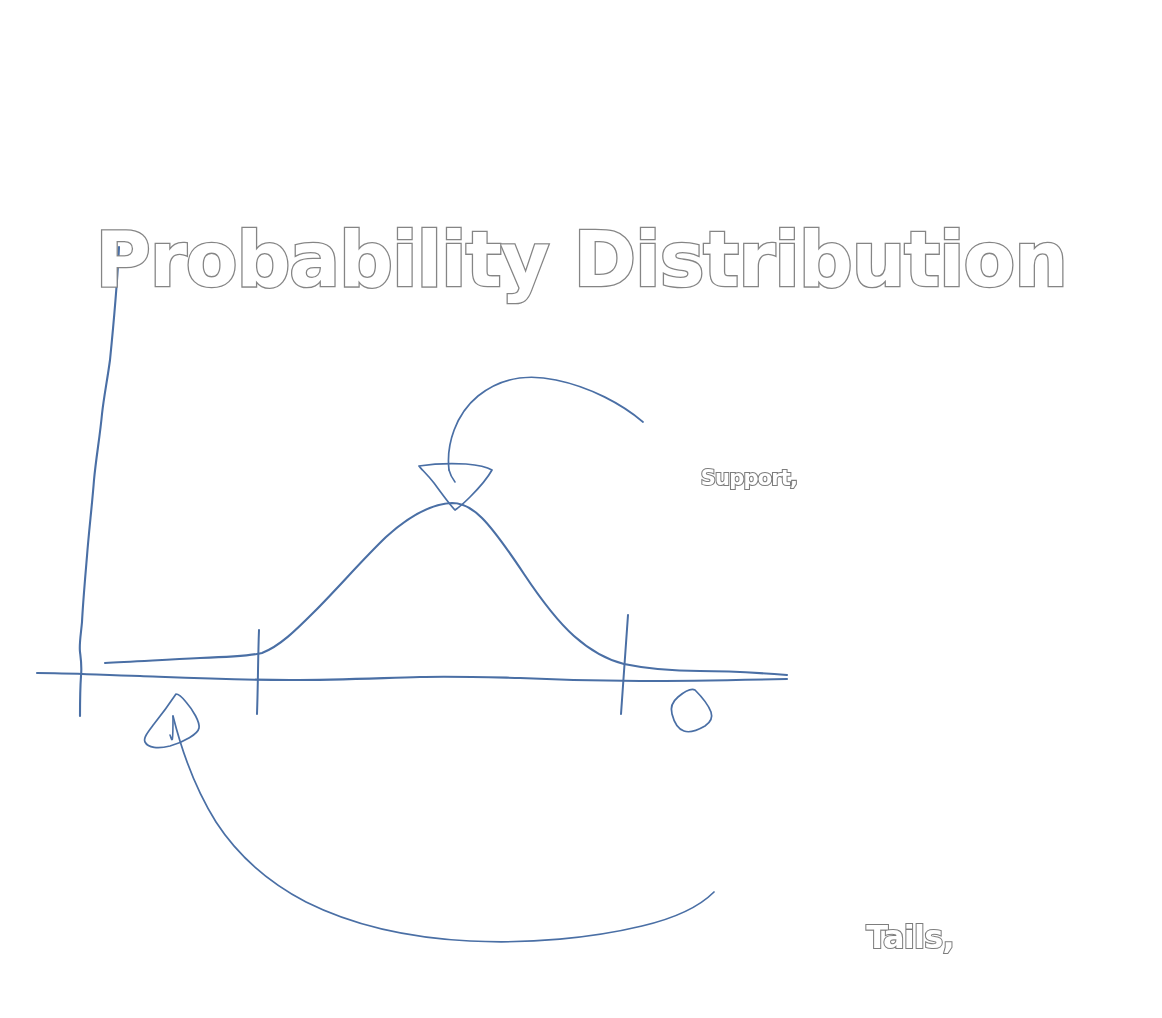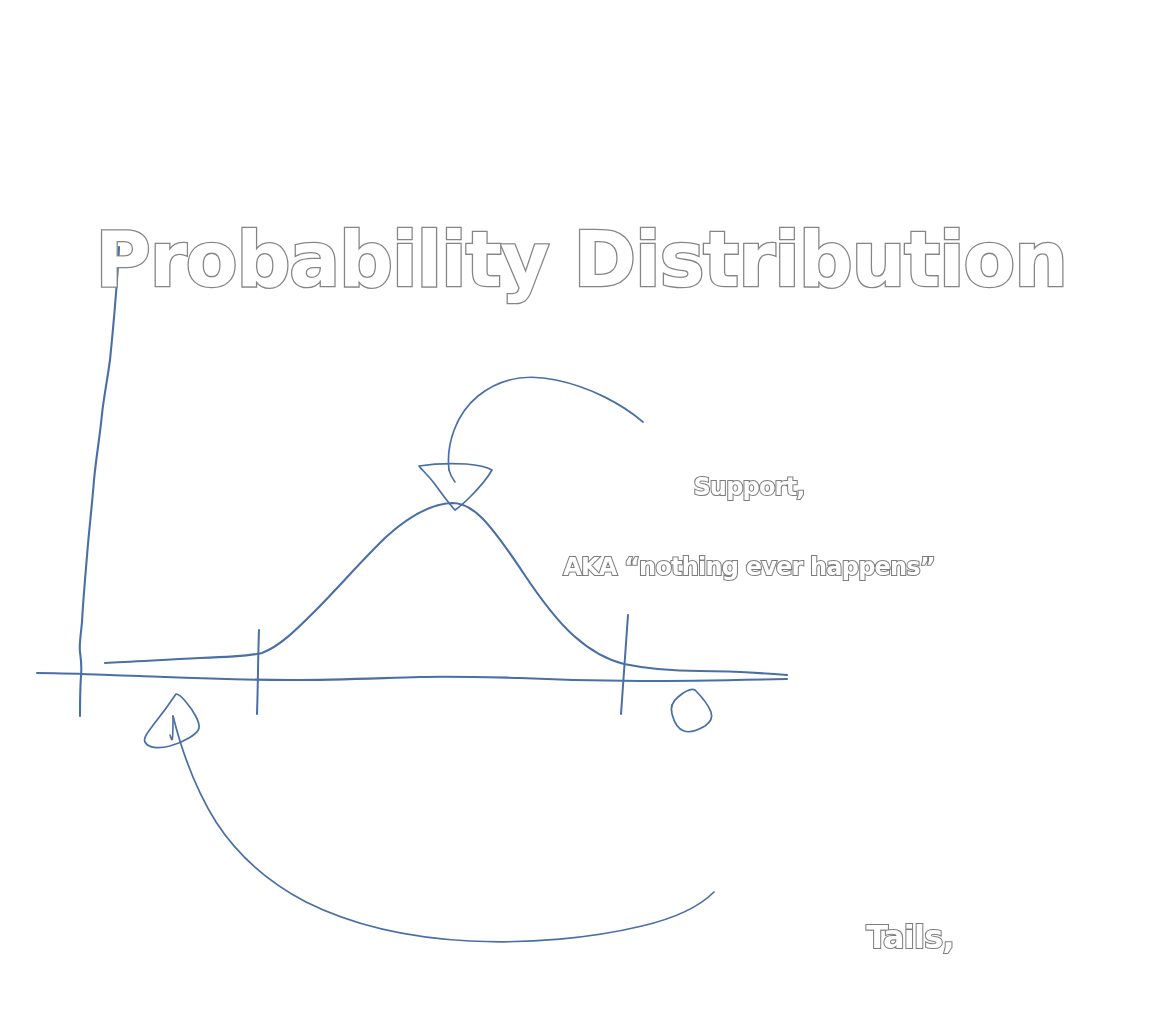--- a/index.html
+++ b/index.html
@@ -48,21 +48,21 @@
     letter-spacing: -1.5px;
     line-height: 1.04;
     -webkit-text-stroke: 2.6px #858585;
   }
 
   #support-annotation {
     left: 469px;
     top: 420px;
     width: 560px;
     text-align: center;
-    font-size: 24px;
+    font-size: 21px;
     letter-spacing: -0.8px;
     line-height: 1.12;
     -webkit-text-stroke: 2.1px #7d7d7d;
   }
 
   #tails-annotation {
     left: 700px;
     top: 848px;
     width: 420px;
     text-align: center;
@@ -149,21 +149,20 @@
 
     </g>
   </svg>
 
   <div class="outline-text" id="chart-title">
     <span class="ann-line">Probability Distribution</span>
   </div>
 
   <div class="outline-text" id="support-annotation">
     <span class="ann-line">Support,</span>
-    <span class="ann-line">AKA “nothing ever happens”</span>
   </div>
 
   <div class="outline-text" id="tails-annotation">
     <span class="ann-line">Tails,</span>
     
     
   </div>
 
 </div>
 

